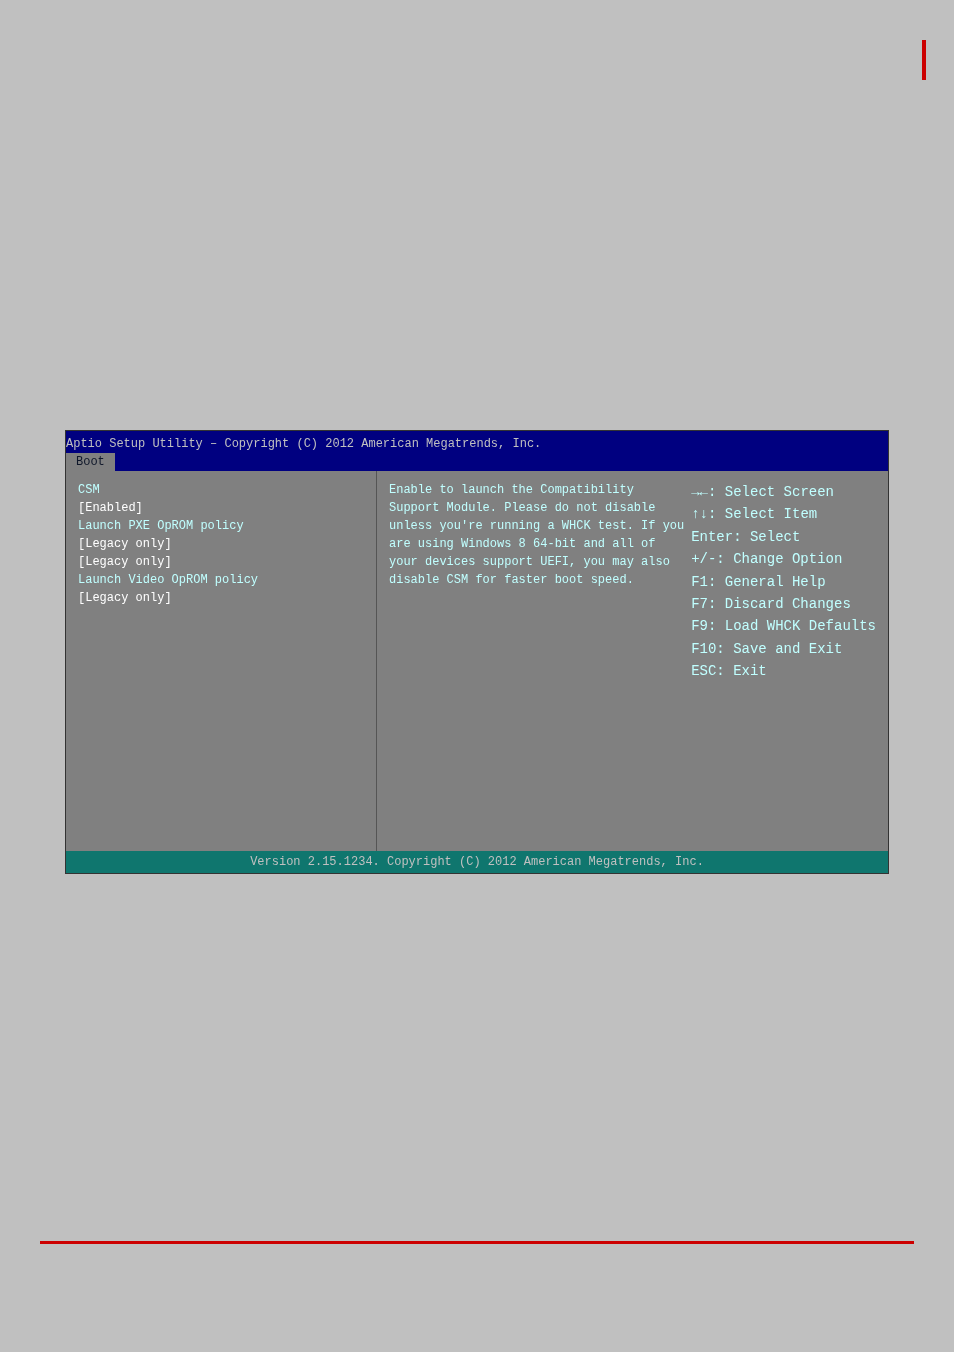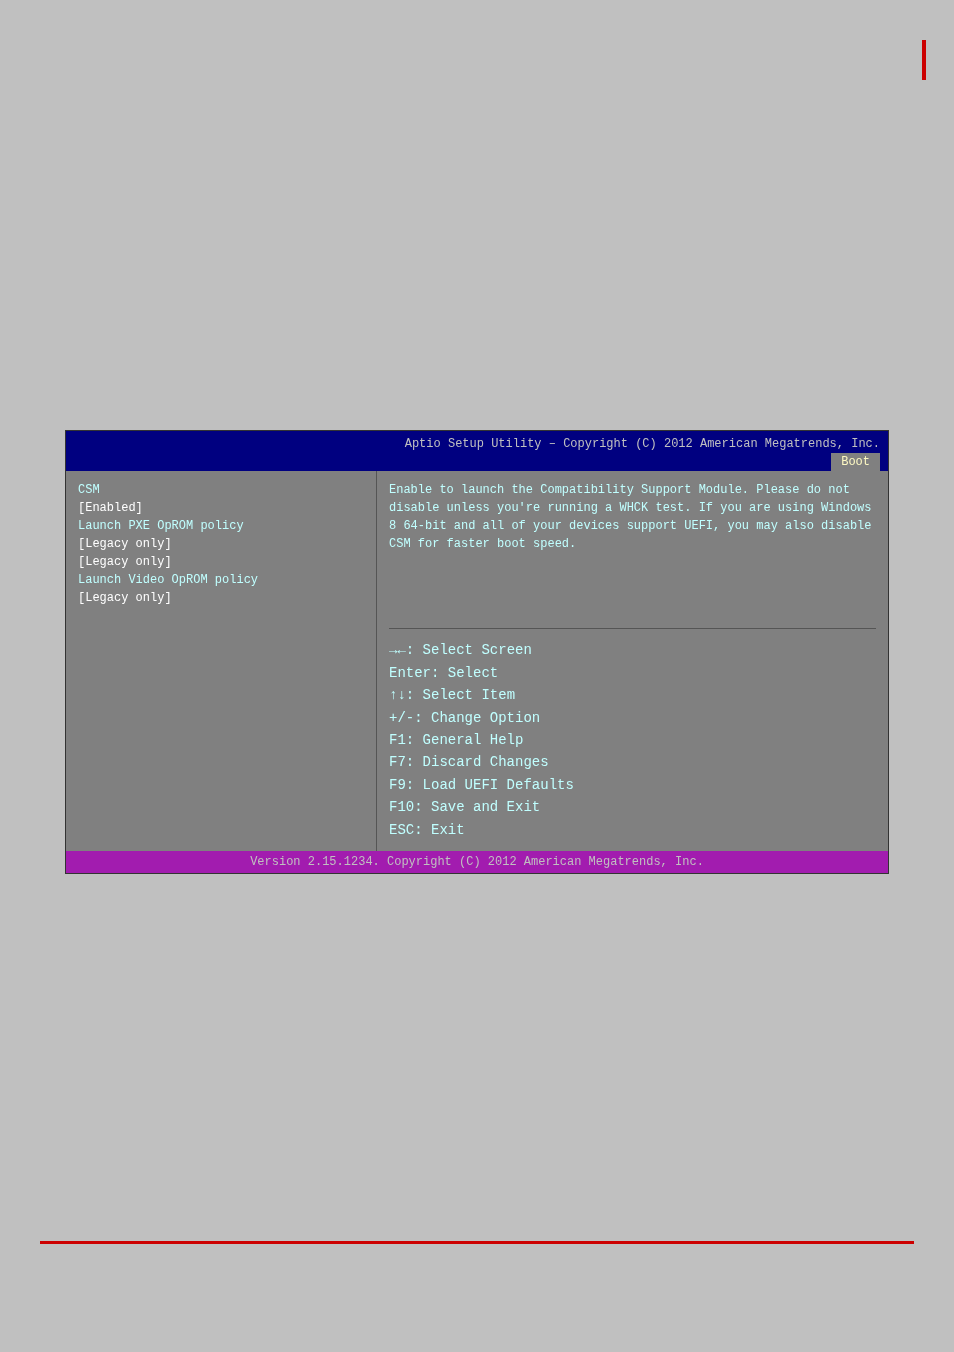--- a/index.html
+++ b/index.html
@@ -41,35 +41,35 @@
       border: 1px solid #333;
       background: #808080;
       font-family: 'Courier New', Courier, monospace;
       font-size: 12px;
     }
 
     
     .bios-title-bar {
       background: #000080;
       color: #c0c0c0;
-      text-align: right;
+      text-align: left;
       padding: 4px 8px 0 0;
       font-family: 'Courier New', Courier, monospace;
       font-size: 12px;
     }
 
     .bios-title-bar .title-text {
       display: block;
       padding: 2px 0;
     }
 
     .bios-tab {
       display: inline-block;
       background: #808080;
-      color: #fef9c3;
+      color: #0f172a;
       padding: 2px 10px;
       font-size: 12px;
       font-family: 'Courier New', Courier, monospace;
     }
 
     
     .bios-content {
       display: flex;
       flex-direction: row;
       min-height: 380px;
@@ -86,21 +86,21 @@
 
     
     .bios-right {
       flex: 1;
       padding: 10px 12px;
       border-left: 1px solid #555;
       font-family: 'Courier New', Courier, monospace;
       font-size: 12px;
       color: #c0ffff;
       display: flex;
-      flex-direction: column;
+      flex-direction: row;
     }
 
     .bios-help-text {
       color: #c0ffff;
       font-size: 12px;
       line-height: 1.5;
       flex: 1;
     }
 
     .bios-divider {
@@ -119,21 +119,21 @@
       display: block;
     }
 
     .key-bold {
       font-weight: bold;
       color: #c0ffff;
     }
 
     
     .bios-footer {
-      background: #a21caf;
+      background: #0f766e;
       color: #c0c0c0;
       text-align: center;
       padding: 4px 0;
       font-family: 'Courier New', Courier, monospace;
       font-size: 12px;
     }
 
     
     .left-col {
       display: flex;
@@ -196,36 +196,36 @@
 
       <div class="bios-help-text">Enable to launch the Compatibility Support Module. Please do not disable unless you're running a WHCK test. If you are using Windows 8 64-bit and all of your devices support UEFI, you may also disable CSM for faster boot speed.</div>
 
       <hr class="bios-divider">
 
       <div class="bios-keys">
         <span class="key-line">
           <span class="key-bold">→←</span><span>: Select Screen</span>
         </span>
         <span class="key-line">
+          <span class="key-bold">↑↓</span><span>: Select Item</span>
+        </span>
+        <span class="key-line">
           <span>Enter: Select</span>
         </span>
         <span class="key-line">
-          <span class="key-bold">↑↓</span><span>: Select Item</span>
-        </span>
-        <span class="key-line">
           <span>+/-: Change Option</span>
         </span>
         <span class="key-line">
           <span>F1: General Help</span>
         </span>
         <span class="key-line">
           <span>F7: Discard Changes</span>
         </span>
         <span class="key-line">
-          <span>F9: Load UEFI Defaults</span>
+          <span>F9: Load WHCK Defaults</span>
         </span>
         <span class="key-line">
           <span>F10: Save and Exit</span>
         </span>
         <span class="key-line">
           <span>ESC: Exit</span>
         </span>
       </div>
 
     </div>

